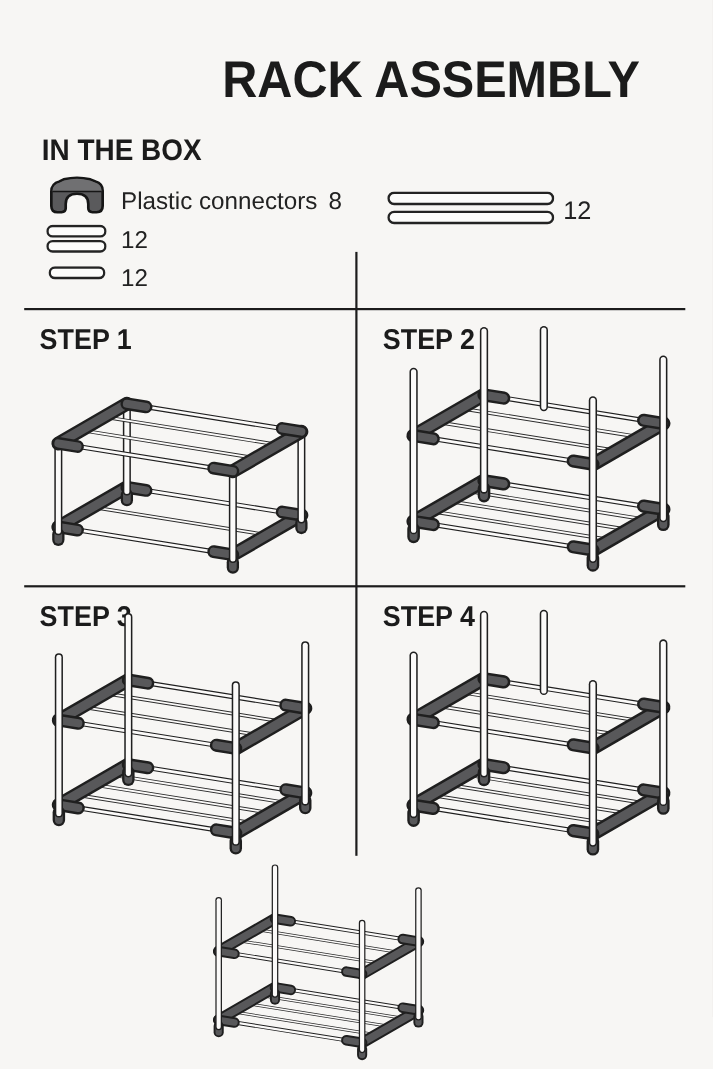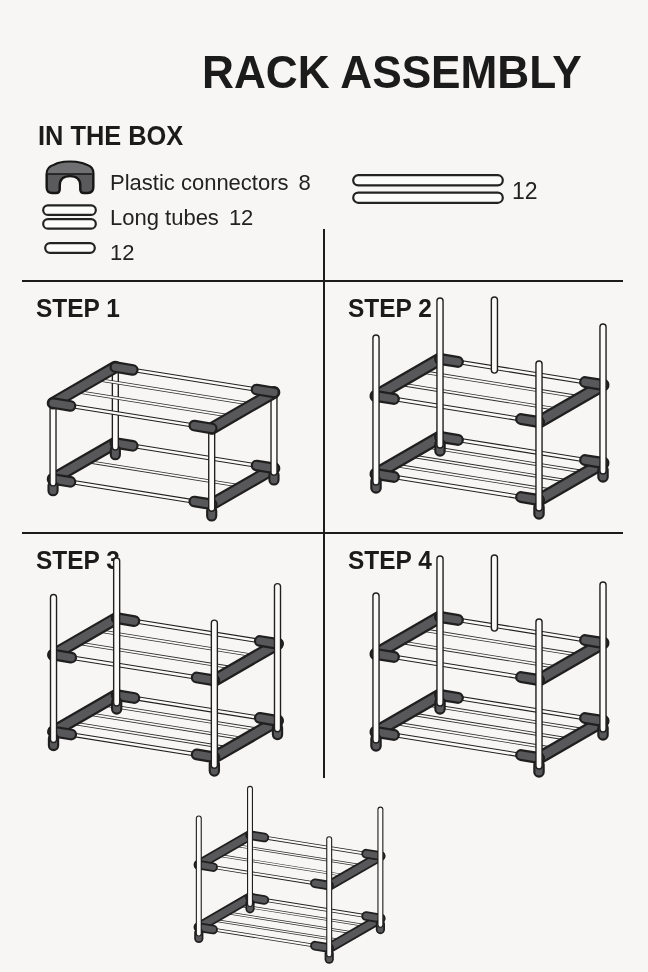--- a/index.html
+++ b/index.html
@@ -67,21 +67,20 @@
     <span class="part-count">8</span>
   </div>
 
   <div class="abs part-icon-wrap" style="left:42px; top:204px;">
     <svg width="55" height="26" viewBox="0 0 56 26">
       <rect x="1.2" y="1.2" width="53.6" height="9.6" rx="4.8" fill="#fcfcfb" stroke="#232323" stroke-width="2.2"></rect>
       <rect x="1.2" y="15.2" width="53.6" height="9.6" rx="4.8" fill="#fcfcfb" stroke="#232323" stroke-width="2.2"></rect>
     </svg>
   </div>
   <div class="abs part-label-row" style="left:110px; top:205px;">
-    <span>Long tubes</span>
     <span class="part-count">12</span>
   </div>
 
   <div class="abs part-icon-wrap" style="left:44px; top:242px;">
     <svg width="52" height="13" viewBox="0 0 52 13">
       <rect x="1.2" y="1.2" width="49.6" height="9.6" rx="4.8" fill="#fcfcfb" stroke="#232323" stroke-width="2.2"></rect>
     </svg>
   </div>
   <div class="abs part-label-row" style="left:110px; top:240px;">
     <span class="part-count">12</span>

